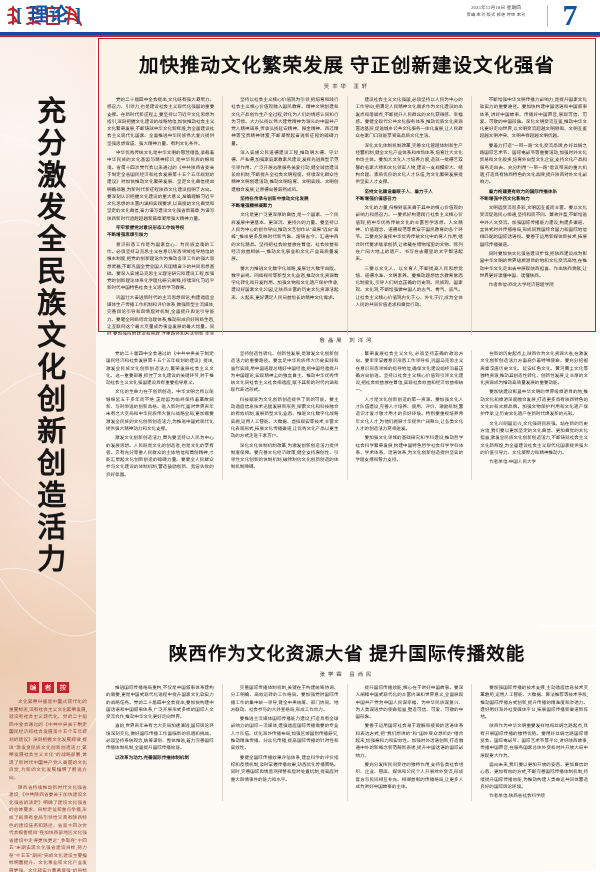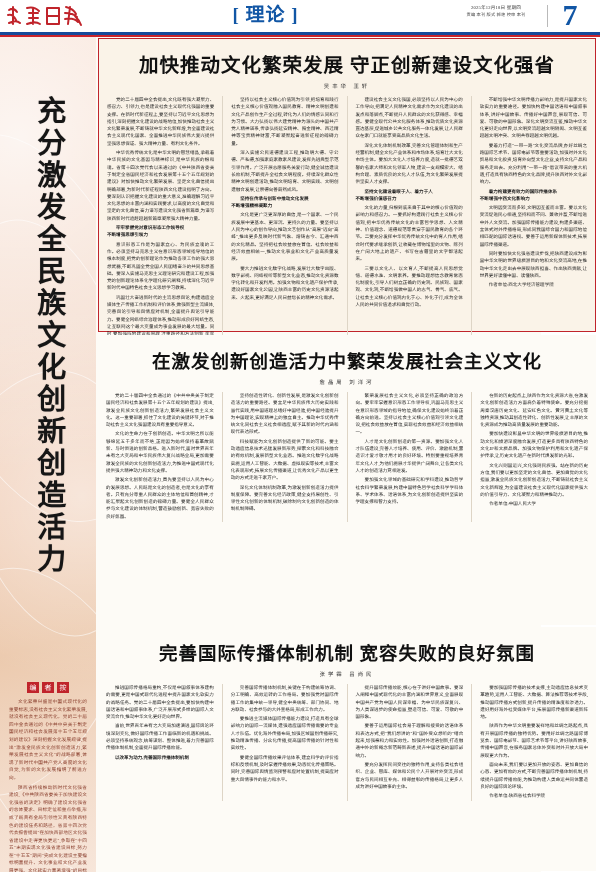--- a/index.html
+++ b/index.html
@@ -14,21 +14,21 @@
   
   .masthead{
     position:absolute;left:0;top:0;width:600px;height:32px;
     background:#ffffff;
   }
   .logo-wrap{
     position:absolute;left:5px;top:3px;width:78px;height:26px;
   }
   .logo-svg{display:block;}
   .section-tag{
-    position:absolute;left:5px;top:0;width:521px;text-align:center;
+    position:absolute;left:16px;top:0;width:521px;text-align:left;
     line-height:30px;font-size:19px;letter-spacing:1px;
     color:#1156a5;font-weight:bold;
     font-family:"Liberation Serif","DejaVu Serif",serif;
   }
   .dateblock{
     position:absolute;right:58px;top:4px;width:92px;
     text-align:center;color:#333;
   }
   .dateline1{font-size:4.6px;line-height:7px;letter-spacing:.2px;white-space:nowrap;}
   .dateline2{font-size:4.2px;line-height:7px;letter-spacing:.2px;white-space:nowrap;color:#444;}
@@ -243,21 +243,20 @@
         <p class="subhead">着力构建更有效力的国际传播体系<br>不断增强中西文化影响力</p>
         <p>文明因交流而多彩,文明因互鉴而丰富。要以文化交流促进民心相通,坚持和而不同、兼收并蓄,不断增进中外人文交流。加强国际传播能力建设,构建多渠道、立体式对外传播格局,形成同我国综合国力和国际地位相匹配的国际话语权。要善于运用新媒体新技术,拓展国际传播渠道。</p>
         <p>同时要加快文化强省建设步伐,把陕西建设成为彰显中华文明的世界级旅游目的地和文化交流高地,在推动中华文化走出去中展现陕西担当、作出陕西贡献,让世界更好读懂中国、读懂陕西。</p>
         <p class="attrib">作者单位:西北大学经济管理学院</p>
       </div>
 
     </div>
   </div>
 
   <div class="art2-block">
-    <div class="headline h-sec">在激发创新创造活力中繁荣发展社会主义文化</div>
     <div class="byline">詹晶周  刘洋河</div>
     <div class="cols">
 
       <div class="col">
         <p>党的二十届四中全会通过的《中共中央关于制定国民经济和社会发展第十五个五年规划的建议》提出,激发全民族文化创新创造活力,繁荣发展社会主义文化。这一重要部署,抓住了文化建设的关键环节,对于推动社会主义文化强国建设具有重要指导意义。</p>
         <p>文化的生命力在于创新创造。中华文明之所以能够绵延五千多年而不绝,正是因为始终保持着革故鼎新、与时俱进的创新品格。进入新时代,面对世界百年未有之大变局和中华民族伟大复兴战略全局,更加需要激发全民族的文化创新创造活力,为推进中国式现代化提供强大精神动力和文化支撑。</p>
         <p>激发文化创新创造活力,首先要坚持以人民为中心的发展思想。人民既是文化的创造者,也是文化的享有者。只有充分尊重人民群众的主体地位和首创精神,才能汇聚起文化创新创造的磅礴力量。要健全人民群众参与文化建设的体制机制,营造鼓励创新、宽容失败的良好氛围。</p>
       </div>
       <div class="col-rule"></div>
 
@@ -279,21 +278,21 @@
         <p>在新的历史起点上,陕西作为文化资源大省,在激发文化创新创造活力方面肩负着特殊使命。要充分挖掘周秦汉唐历史文化、延安红色文化、黄河黄土文化等独特资源,推动其创造性转化、创新性发展,让丰厚的文化资源成为推动高质量发展的重要动能。</p>
         <p>要加快建设彰显中华文明的世界级旅游目的地,推动文化和旅游深度融合发展,打造更多具有陕西特色的文化IP和文旅品牌。加强文物保护利用和文化遗产保护传承,让历史文化遗产在新时代焕发新的光彩。</p>
         <p>文化兴则国运兴,文化强则民族强。站在新的历史方位,我们要以更加坚定的文化自信、更加自觉的文化担当,激发全民族文化创新创造活力,不断铸就社会主义文化新辉煌,为全面建设社会主义现代化国家提供强大的价值引导力、文化凝聚力和精神推动力。</p>
         <p class="attrib">作者单位:中国人民大学</p>
       </div>
 
     </div>
   </div>
 
   <div class="art3-block">
-    <div class="headline h-sec">完善国际传播体制机制   宽容失败的良好氛围</div>
+    <div class="headline h-sec">陕西作为文化资源大省   提升国际传播效能</div>
     <div class="byline">张学霖  吕尚民</div>
     <div class="cols">
 
       <div class="col">
         <p>推进国际传播格局重构,不仅是中国叙事体系建构的需要,更是中国式现代化进程中提升国家文化软实力的战略任务。党的二十届四中全会提出,要加快构建中国话语和中国叙事体系,广泛开展形式多样的国际人文交流合作,推动中华文化更好走向世界。</p>
         <p>当前,世界百年未有之大变局加速演进,国际舆论环境深刻变化,做好国际传播工作面临新的机遇和挑战。必须坚持系统观念,统筹谋划、整体推进,着力完善国际传播体制机制,全面提升国际传播效能。</p>
         <p class="subhead">以改革为动力,完善国际传播体制机制</p>
       </div>
       <div class="col-rule"></div>
 

